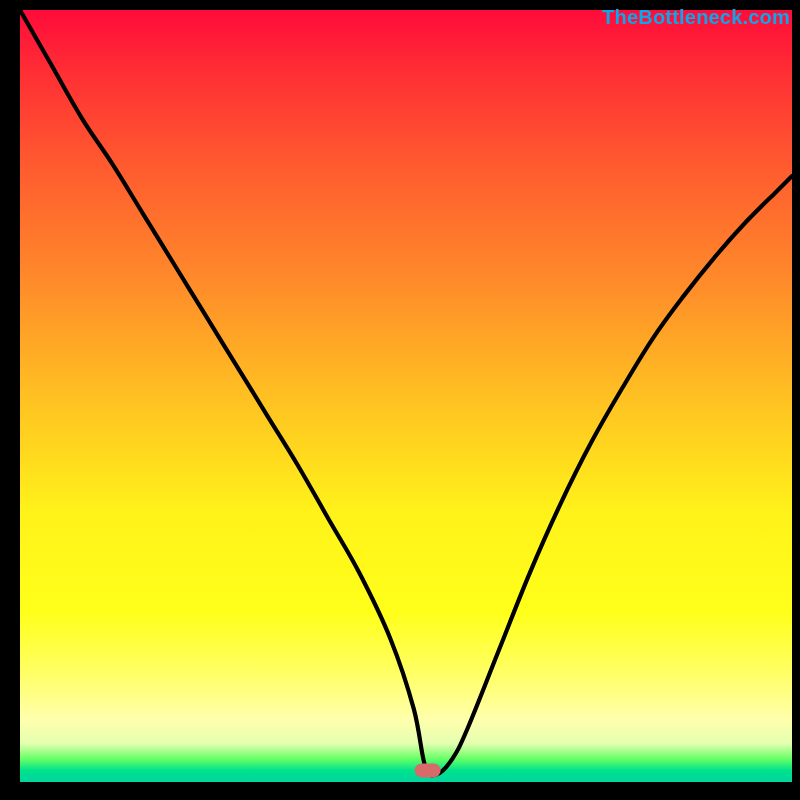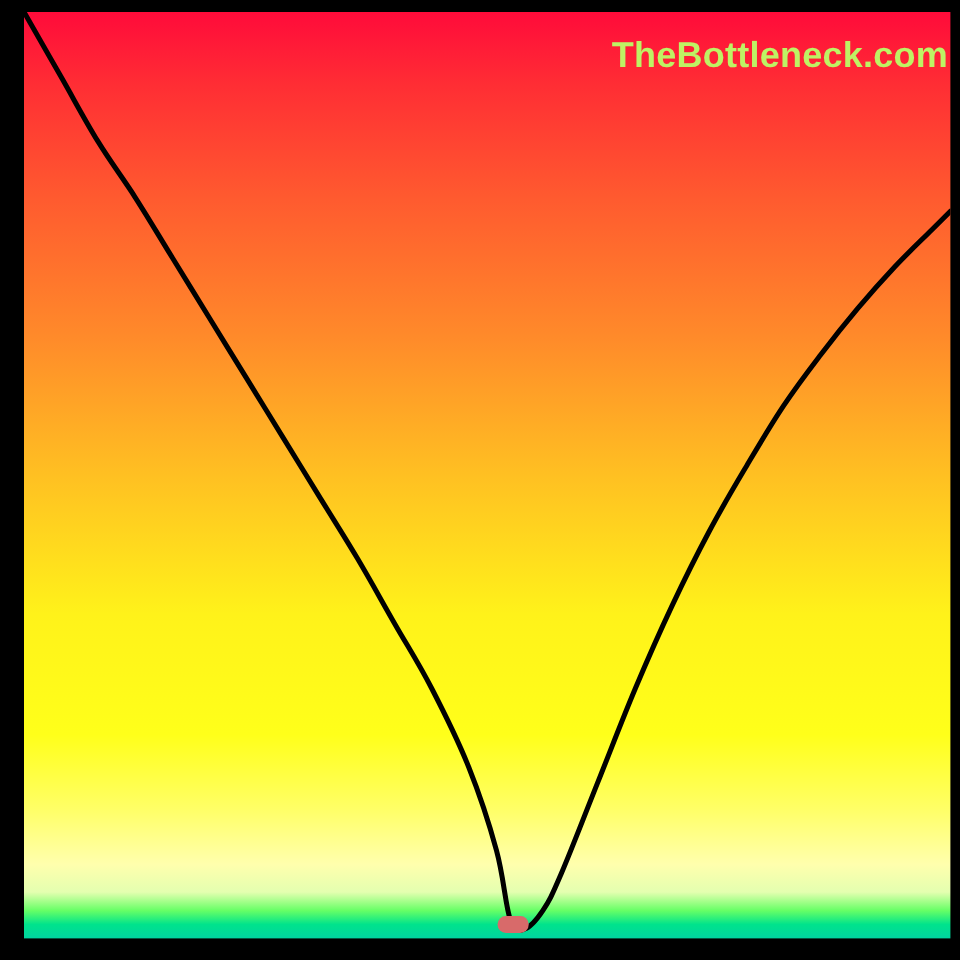--- a/index.html
+++ b/index.html
@@ -55,26 +55,25 @@
     stroke-linejoin: round;
   }
   .marker {
     fill: #d86a6a;
     stroke: none;
   }
   .watermark {
     position: absolute;
     top: 6px;
     right: 10px;
-    color: #bef264;
-    font-size: 30px;
+    color: #0ea5e9;
+    font-size: 20px;
     font-weight: 600;
     letter-spacing: 0.2px;
     user-select: none;
-    margin-top: 24px;
   }
 </style>
 </head>
 <body>
 
 <div class="stage">
   <div class="plot-area">
     <svg viewBox="0 0 772 772" preserveAspectRatio="none">
       <path id="curve-path" class="curve" d="M 0.00 0.00 C 5.56 9.73, 19.76 34.59, 30.88 54.04 C 42.00 73.49, 50.64 90.02, 61.76 108.08 C 72.88 126.14, 81.52 137.03, 92.64 154.40 C 103.76 171.77, 112.40 186.52, 123.52 204.58 C 134.64 222.64, 143.28 236.70, 154.40 254.76 C 165.52 272.82, 174.16 286.88, 185.28 304.94 C 196.40 323.00, 205.04 337.06, 216.16 355.12 C 227.28 373.18, 235.92 387.24, 247.04 405.30 C 258.16 423.36, 266.80 436.72, 277.92 455.48 C 289.04 474.24, 297.68 490.07, 308.80 509.52 C 319.92 528.97, 328.56 542.02, 339.68 563.56 C 350.80 585.10, 360.83 604.86, 370.56 629.18 C 380.29 653.50, 387.47 675.73, 393.72 698.66 C 399.97 721.59, 401.13 744.75, 405.30 756.56 C 409.47 768.37, 412.02 765.67, 416.88 764.28 C 421.74 762.89, 426.76 757.18, 432.32 748.84 C 437.88 740.50, 439.42 737.41, 447.76 717.96 C 456.10 698.51, 467.52 668.55, 478.64 640.76 C 489.76 612.97, 498.40 589.96, 509.52 563.56 C 520.64 537.16, 529.28 517.70, 540.40 494.08 C 551.52 470.46, 560.16 453.16, 571.28 432.32 C 582.40 411.48, 591.04 397.04, 602.16 378.28 C 613.28 359.52, 621.92 344.78, 633.04 328.10 C 644.16 311.42, 652.80 300.23, 663.92 285.64 C 675.04 271.05, 683.68 260.24, 694.80 247.04 C 705.92 233.84, 714.56 224.11, 725.68 212.30 C 736.80 200.49, 748.22 189.76, 756.56 181.42 C 764.90 173.08, 769.22 168.76, 772.00 165.98"></path>
       <rect id="marker-rect" class="marker" rx="7" ry="7" width="26" height="14" x="394.62" y="753.42"></rect>

